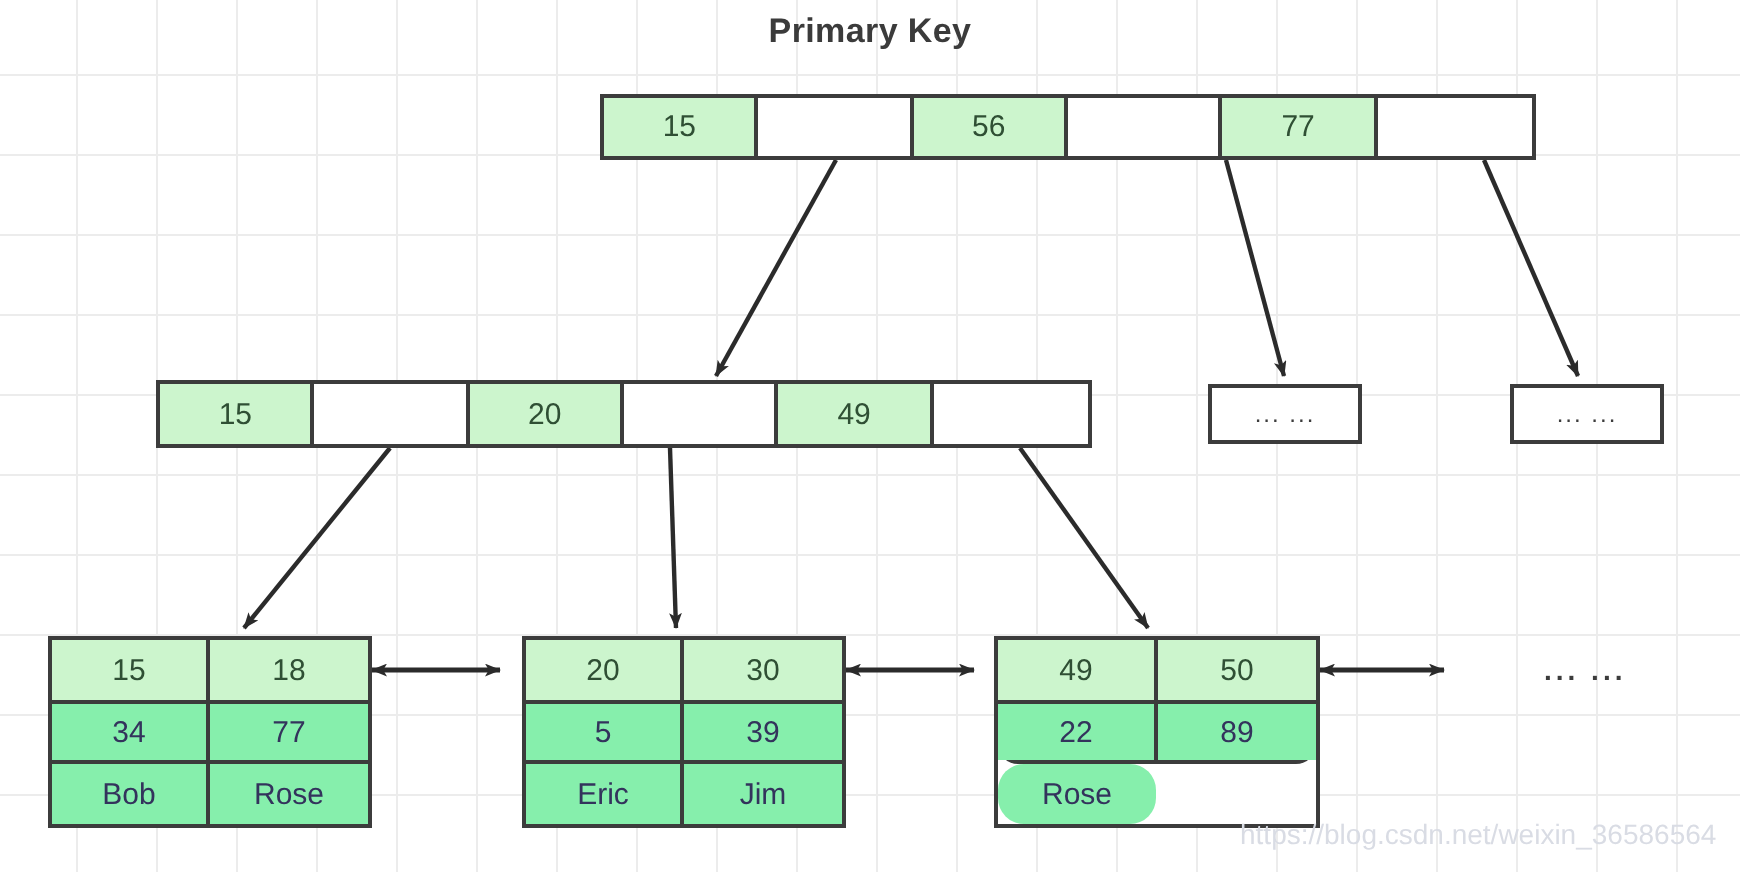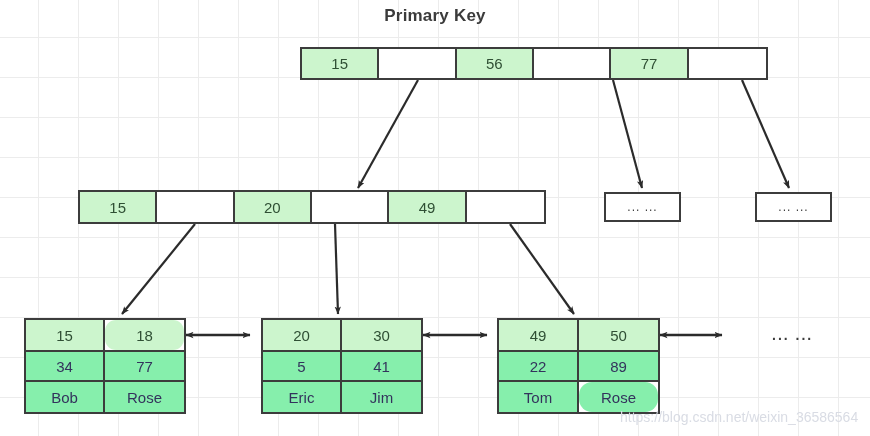--- a/index.html
+++ b/index.html
@@ -177,58 +177,57 @@
     <div class="cell key" style="width:78px;">49</div>
     <div class="cell" style="width:78px;"></div>
   </div>
 
   <div class="dots-node" style="left:604px; top:192px; width:77px; height:30px;">... ...</div>
   <div class="dots-node" style="left:755px; top:192px; width:77px; height:30px;">... ...</div>
 
   <div class="leaf-node" style="left:24px; top:318px; width:162px; height:96px;">
     <div class="leaf-row key-row" style="height:32px;">
       <div class="lcell" style="width:79px;">15</div>
-      <div class="lcell" style="width:79px;border-radius:11px;">18</div>
+      <div class="lcell" style="width:79px;">18</div>
     </div>
     <div class="leaf-row data-row" style="height:30px;">
       <div class="lcell" style="width:79px;">34</div>
       <div class="lcell" style="width:79px;">77</div>
     </div>
     <div class="leaf-row data-row" style="height:30px;">
       <div class="lcell" style="width:79px;">Bob</div>
       <div class="lcell" style="width:79px;">Rose</div>
     </div>
   </div>
 
   <div class="leaf-node" style="left:261px; top:318px; width:162px; height:96px;">
     <div class="leaf-row key-row" style="height:32px;">
       <div class="lcell" style="width:79px;">20</div>
       <div class="lcell" style="width:79px;">30</div>
     </div>
     <div class="leaf-row data-row" style="height:30px;">
       <div class="lcell" style="width:79px;">5</div>
-      <div class="lcell" style="width:79px;">41</div>
+      <div class="lcell" style="width:79px;">39</div>
     </div>
     <div class="leaf-row data-row" style="height:30px;">
       <div class="lcell" style="width:79px;">Eric</div>
       <div class="lcell" style="width:79px;">Jim</div>
     </div>
   </div>
 
   <div class="leaf-node" style="left:497px; top:318px; width:163px; height:96px;">
     <div class="leaf-row key-row" style="height:32px;">
       <div class="lcell" style="width:80px;">49</div>
       <div class="lcell" style="width:79px;">50</div>
     </div>
-    <div class="leaf-row data-row" style="height:30px;">
+    <div class="leaf-row data-row" style="height:30px;border-radius:10px;">
       <div class="lcell" style="width:80px;">22</div>
       <div class="lcell" style="width:79px;">89</div>
     </div>
     <div class="leaf-row data-row" style="height:30px;">
-      <div class="lcell" style="width:80px;">Tom</div>
       <div class="lcell" style="width:79px;border-radius:13px;">Rose</div>
     </div>
   </div>
 
   <div class="tail-dots" style="left:772px; top:327px;">... ...</div>
 
   <div class="watermark" style="left:588px; top:409px;">https://blog.csdn.net/weixin_36586564</div>
 
 </div>
 

